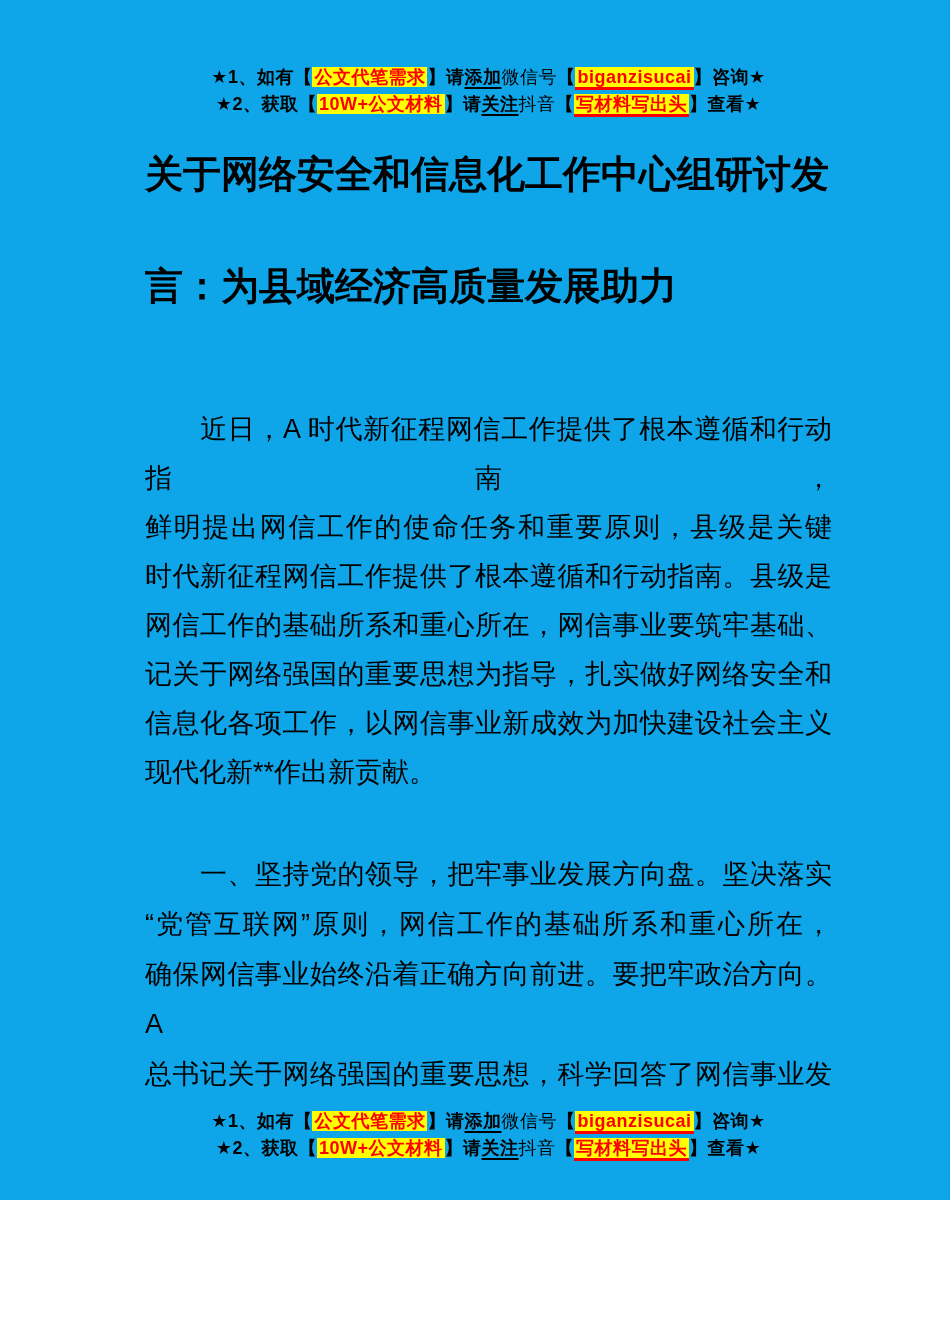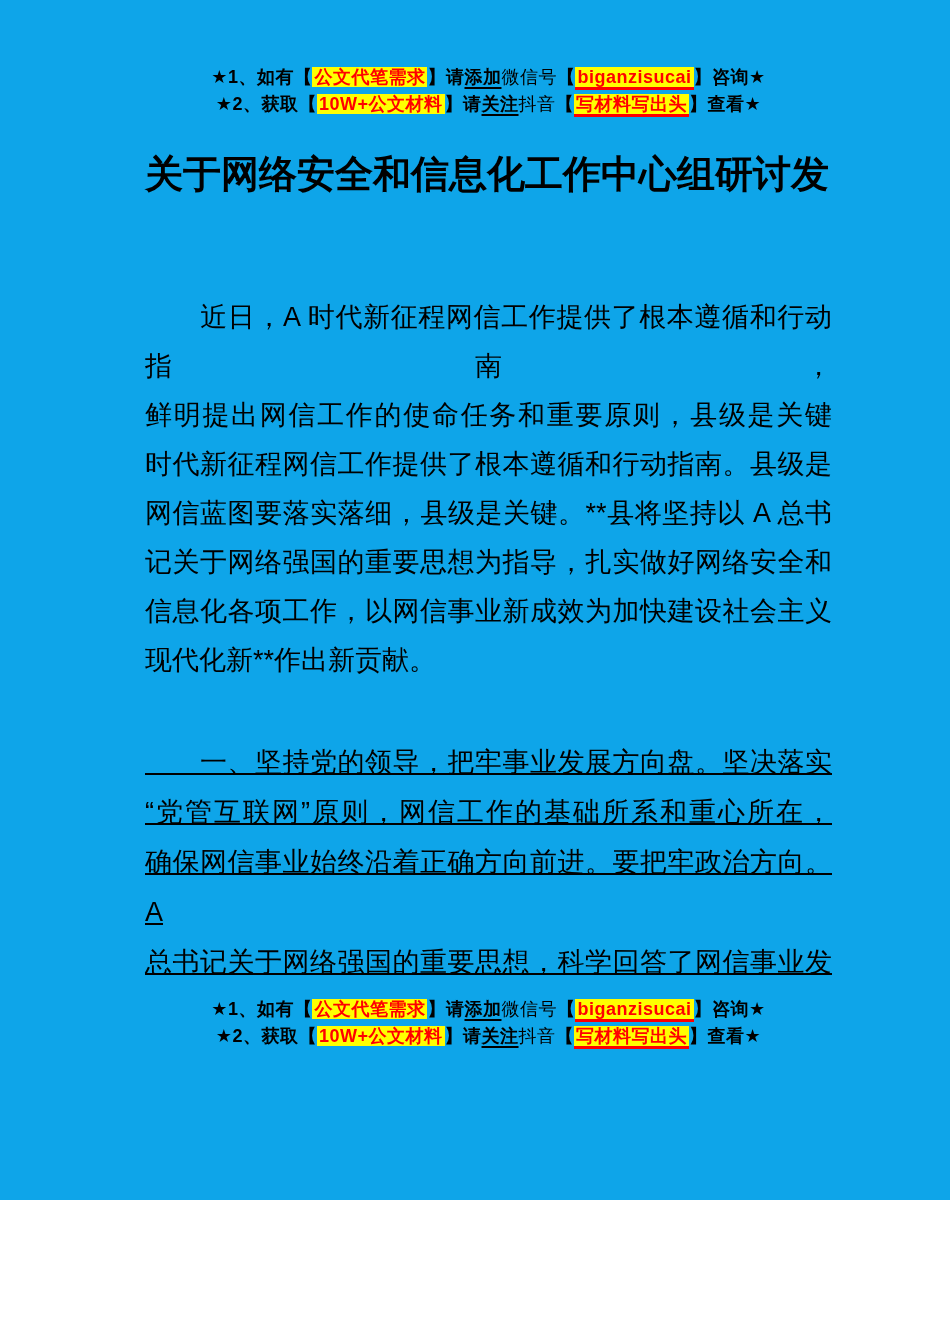--- a/index.html
+++ b/index.html
@@ -37,44 +37,45 @@
   .doc-subtitle {
     margin-top: 116px;
     font-size: 27px; line-height: 40px;
     text-align: left;
   }
   
   .body-para { font-size: 27px; }
   .para-1 { margin-top: 63px; }
   .para-1 .line { line-height: 49px; }
   .para-2 { margin-top: 52px; }
-  .para-2 .line { line-height: 50px; text-decoration: underline; }
+  .para-2 .line { line-height: 50px; }
   .line { text-align: justify; text-align-last: justify; }
   .line.last { text-align: left; text-align-last: left; }
 </style>
 </head>
 <body>
 
 <div class="page">
 
   <div class="promo promo-header">
     <div><span>★1、如有【</span><span class="hl">公文代笔需求</span><span>】请</span><span class="u">添加</span><span class="rg">微信号</span><span>【</span><span class="hl-u">biganzisucai</span><span>】咨询★</span></div>
     <div><span>★2、获取【</span><span class="hl">10W+公文材料</span><span>】请</span><span class="u">关注</span><span class="rg">抖音</span><span>【</span><span class="hl-u">写材料写出头</span><span>】查看★</span></div>
   </div>
 
   <h1 class="doc-title">
     <div>关于网络安全和信息化工作中心组研讨发</div>
+    <div>言：为县域经济高质量发展助力</div>
   </h1>
 
 
   <div class="body-para para-1">
     <div class="line">　　近日，A 时代新征程网信工作提供了根本遵循和行动指南，</div>
     <div class="line">鲜明提出网信工作的使命任务和重要原则，县级是关键</div>
     <div class="line">时代新征程网信工作提供了根本遵循和行动指南。县级是</div>
-    <div class="line">网信蓝图要落实落细，县级是关键。**县将坚持以 A 总书</div>
+    <div class="line">网信工作的基础所系和重心所在，网信事业要筑牢基础、</div>
     <div class="line">记关于网络强国的重要思想为指导，扎实做好网络安全和</div>
     <div class="line">信息化各项工作，以网信事业新成效为加快建设社会主义</div>
     <div class="line last">现代化新**作出新贡献。</div>
   </div>
 
   <div class="body-para para-2">
     <div class="line">　　一、坚持党的领导，把牢事业发展方向盘。坚决落实</div>
     <div class="line">“党管互联网”原则，网信工作的基础所系和重心所在，</div>
     <div class="line">确保网信事业始终沿着正确方向前进。要把牢政治方向。A</div>
     <div class="line">总书记关于网络强国的重要思想，科学回答了网信事业发</div>

